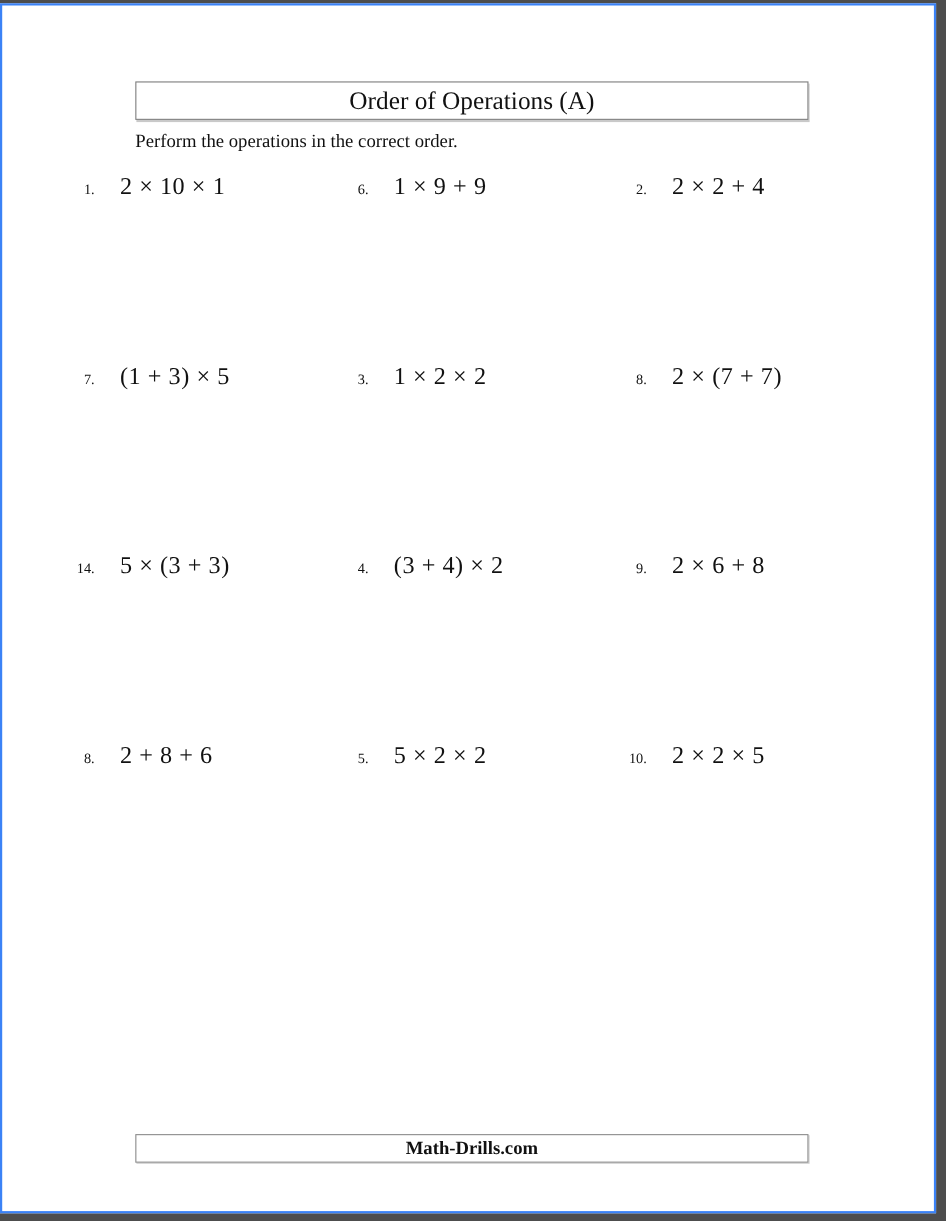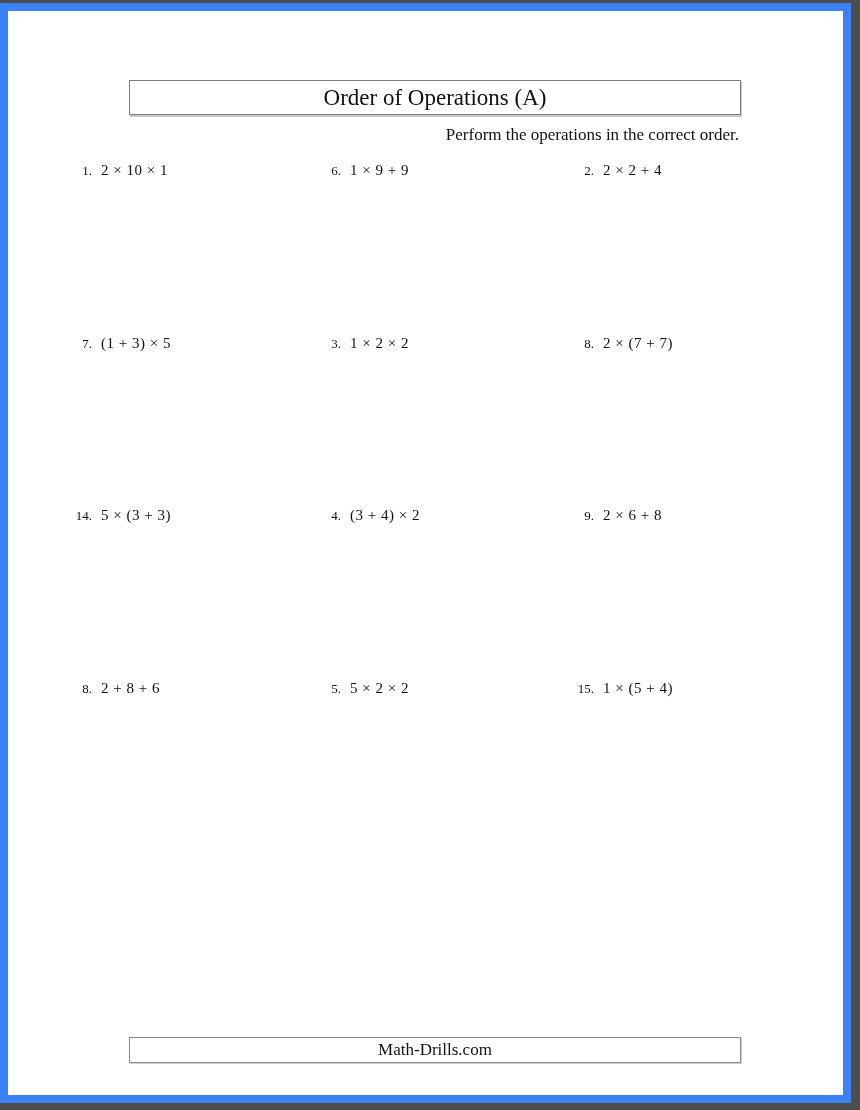--- a/index.html
+++ b/index.html
@@ -11,21 +11,21 @@
     font-family: "Liberation Serif", "DejaVu Serif", serif;
     overflow: hidden;
   }
   .page {
     position: absolute;
     left: 0;
     top: 3px;
     width: 851px;
     height: 1100px;
     background: #ffffff;
-    border: 8px solid #3b82f6;
+    border: 2px solid #3b82f6;
     box-sizing: border-box;
   }
   .title-box {
     position: absolute;
     left: 121px;
     top: 69px;
     width: 610px;
     height: 33px;
     border: 1px solid #7d7d7d;
     box-shadow: 1px 2px 0 #c9c9c9;
@@ -33,21 +33,21 @@
     line-height: 33px;
     font-size: 23px;
     color: #111;
     background: #fff;
   }
   .subtitle {
     position: absolute;
     left: 121px;
     top: 114px;
     width: 610px;
-    text-align: right;
+    text-align: left;
     font-size: 17px;
     color: #111;
   }
   .problems {
     position: absolute;
     left: 36px;
     top: 151px;
     right: 20px;
     display: grid;
     grid-template-columns: 249px 253px 1fr;
@@ -60,39 +60,40 @@
   }
   .pnum {
     display: inline-block;
     width: 48px;
     text-align: right;
     font-size: 13px;
     color: #111;
     flex: 0 0 48px;
   }
   .pexpr {
-    margin-left: 9px;
-    font-size: 15px;
+    margin-left: 23px;
+    font-size: 22px;
     color: #111;
     letter-spacing: 0.5px;
     white-space: nowrap;
   }
   .footer-box {
     position: absolute;
     left: 121px;
     top: 1026px;
     width: 610px;
     height: 24px;
     border: 1px solid #8a8a8a;
     box-shadow: 1px 1px 0 #cfcfcf;
     text-align: center;
     line-height: 24px;
     font-size: 17px;
     color: #111;
     background: #fff;
+    font-weight: bold;
   }
 </style>
 </head>
 <body>
 
 <div class="page">
 
   <div class="title-box">
     <span>Order of Operations (A)</span>
   </div>
@@ -143,22 +144,22 @@
     <div class="cell">
       <span class="pnum">8.</span>
       <span class="pexpr">2 + 8 + 6</span>
     </div>
 
     <div class="cell">
       <span class="pnum">5.</span>
       <span class="pexpr">5 × 2 × 2</span>
     </div>
     <div class="cell">
-      <span class="pnum">15.</span>
-      <span class="pexpr">1 × (5 + 4)</span>
+      <span class="pnum">10.</span>
+      <span class="pexpr">2 × 2 × 5</span>
     </div>
   </div>
 
   <div class="footer-box">
     <span>Math-Drills.com</span>
   </div>
 
 </div>
 
 </body></html>

